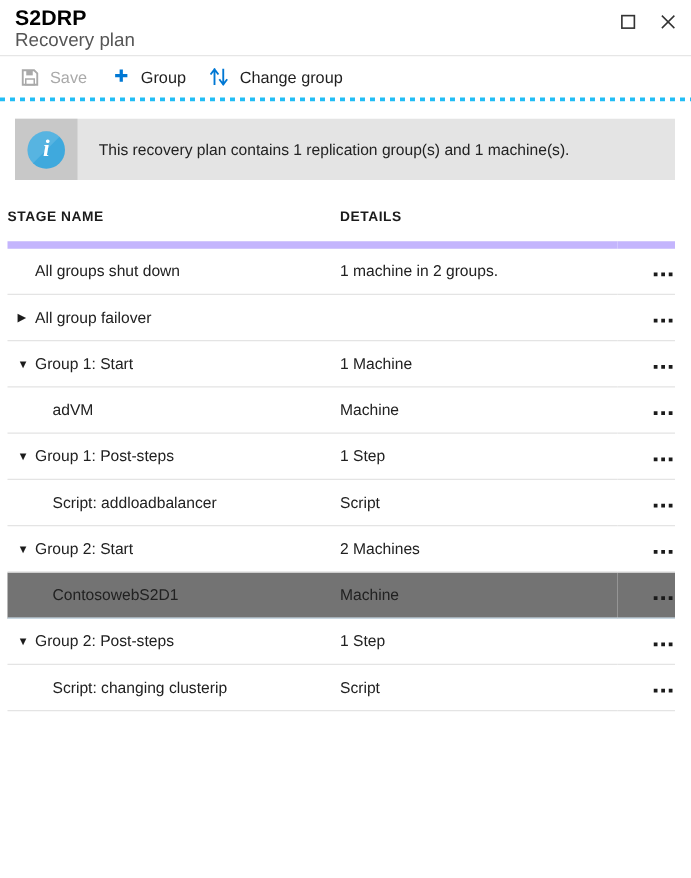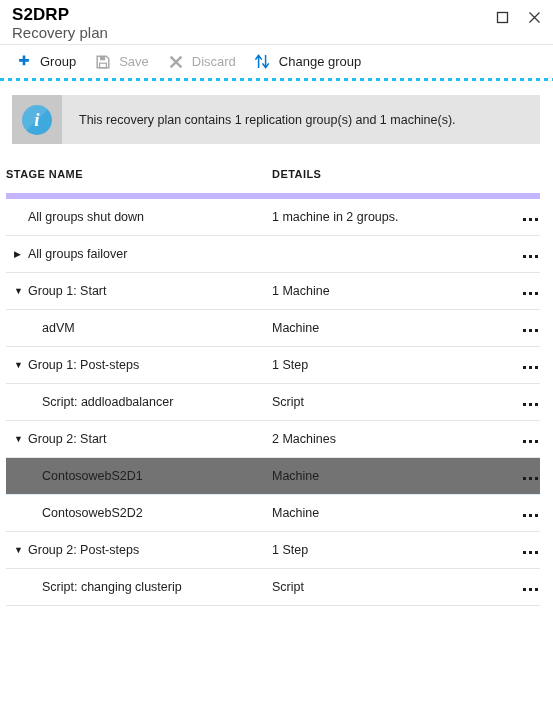--- a/index.html
+++ b/index.html
@@ -240,48 +240,40 @@
         <svg width="13" height="13" viewBox="0 0 13 13">
           <path d="M1.5 1.5 L11.5 11.5 M11.5 1.5 L1.5 11.5" stroke="#333333" stroke-width="1.2" fill="none"></path>
         </svg>
       </span>
     </div>
   </div>
 </div>
 
 <div class="cmdbar">
 
-  <div class="cmd">
-    <span class="cmd-ico">
-      <svg width="16" height="16" viewBox="0 0 16 16">
-        <path d="M6.7 1.5h2.6v3.6h3.6v2.6H9.3v3.6H6.7V7.7H3.1V5.1h3.6z" fill="currentColor"></path>
-      </svg>
-    </span>
-    <span>Group</span>
-  </div>
-
   <div class="cmd disabled">
     <span class="cmd-ico">
       <svg width="16" height="16" viewBox="0 0 16 16">
         <path d="M2.2 2.2h9.1l2.5 2.5v9.1H2.2z" fill="none" stroke="currentColor" stroke-width="1.5"></path>
         <rect x="5" y="2.2" width="5.2" height="4.1" fill="currentColor"></rect>
         <rect x="4.6" y="9.2" width="6.8" height="4.6" fill="none" stroke="currentColor" stroke-width="1.2"></rect>
       </svg>
     </span>
     <span>Save</span>
   </div>
 
-  <div class="cmd disabled">
+  <div class="cmd">
     <span class="cmd-ico">
       <svg width="16" height="16" viewBox="0 0 16 16">
-        <path d="M2.6 2.6 L13.4 13.4 M13.4 2.6 L2.6 13.4" stroke="currentColor" stroke-width="2.4" fill="none"></path>
+        <path d="M6.7 1.5h2.6v3.6h3.6v2.6H9.3v3.6H6.7V7.7H3.1V5.1h3.6z" fill="currentColor"></path>
       </svg>
     </span>
-    <span>Discard</span>
+    <span>Group</span>
   </div>
+
 
   <div class="cmd">
     <span class="cmd-ico">
       <svg width="17" height="17" viewBox="0 0 17 17">
         <path d="M4.6 14.2V3.4 M4.6 2.4 L1.9 6.0 M4.6 2.4 L7.3 6.0" stroke="currentColor" stroke-width="1.5" fill="none" stroke-linecap="square"></path>
         <path d="M11.6 2.8v10.8 M11.6 14.6 L8.9 11.0 M11.6 14.6 L14.3 11.0" stroke="currentColor" stroke-width="1.5" fill="none" stroke-linecap="square"></path>
       </svg>
     </span>
     <span>Change group</span>
   </div>
@@ -326,21 +318,21 @@
           <td class="td-act"><span class="ellipsis">
               <i></i>
               <i></i>
               <i></i>
             </span></td>
         </tr>
         <tr class="row">
           <td class="td-name">
             <div class="name-inner indent-0">
               <span class="tri">▶</span>
-              <span>All groups failover</span>
+              <span>All group failover</span>
             </div>
           </td>
           <td class="td-det"></td>
           <td class="td-act"><span class="ellipsis">
               <i></i>
               <i></i>
               <i></i>
             </span></td>
         </tr>
         <tr class="row">
@@ -422,34 +414,20 @@
           </td>
           <td class="td-det">Machine</td>
           <td class="td-act"><span class="ellipsis">
               <i></i>
               <i></i>
               <i></i>
             </span></td>
         </tr>
         <tr class="row">
           <td class="td-name">
-            <div class="name-inner indent-1">
-              <span class="tri spacer"></span>
-              <span>ContosowebS2D2</span>
-            </div>
-          </td>
-          <td class="td-det">Machine</td>
-          <td class="td-act"><span class="ellipsis">
-              <i></i>
-              <i></i>
-              <i></i>
-            </span></td>
-        </tr>
-        <tr class="row">
-          <td class="td-name">
             <div class="name-inner indent-0">
               <span class="tri">▼</span>
               <span>Group 2: Post-steps</span>
             </div>
           </td>
           <td class="td-det">1 Step</td>
           <td class="td-act"><span class="ellipsis">
               <i></i>
               <i></i>
               <i></i>

